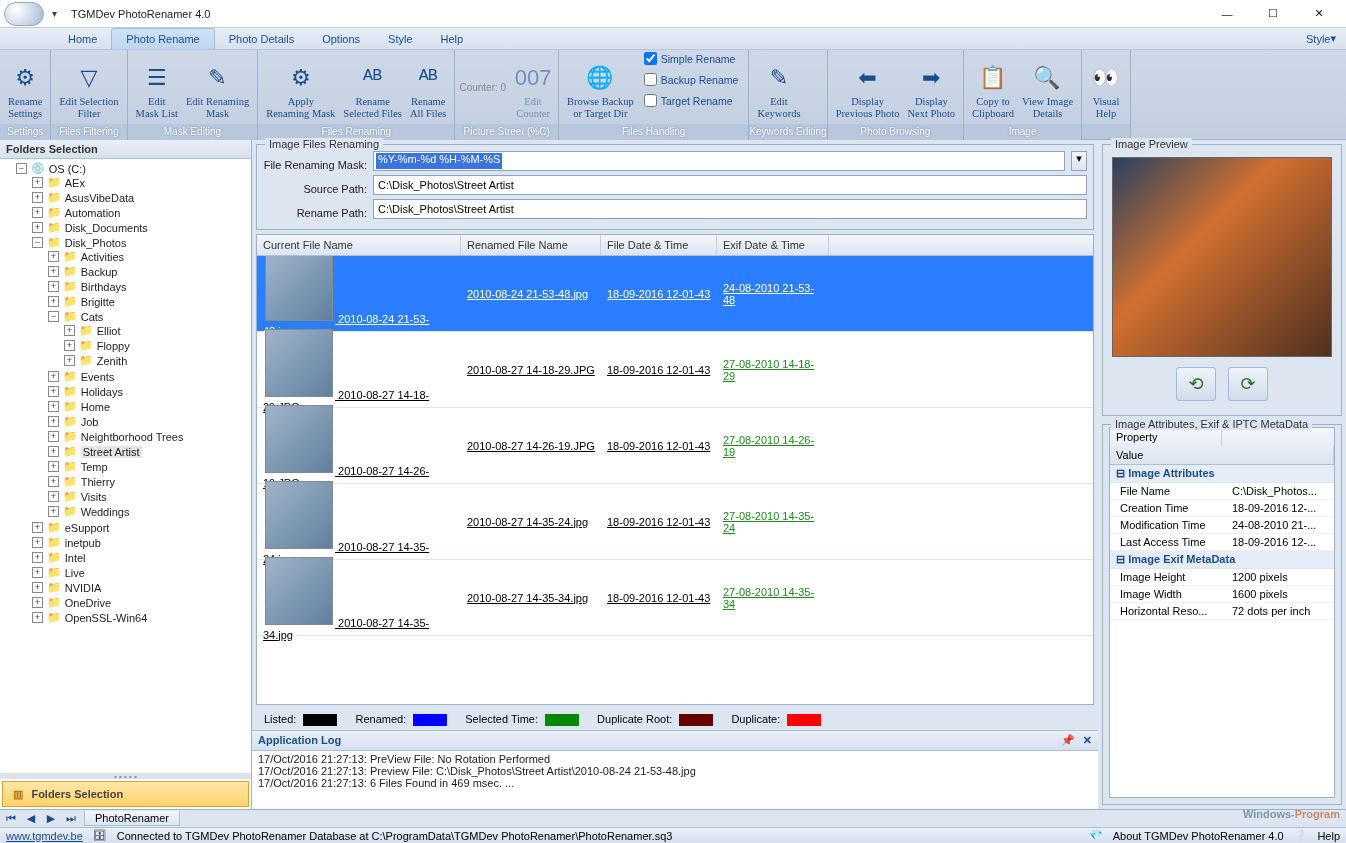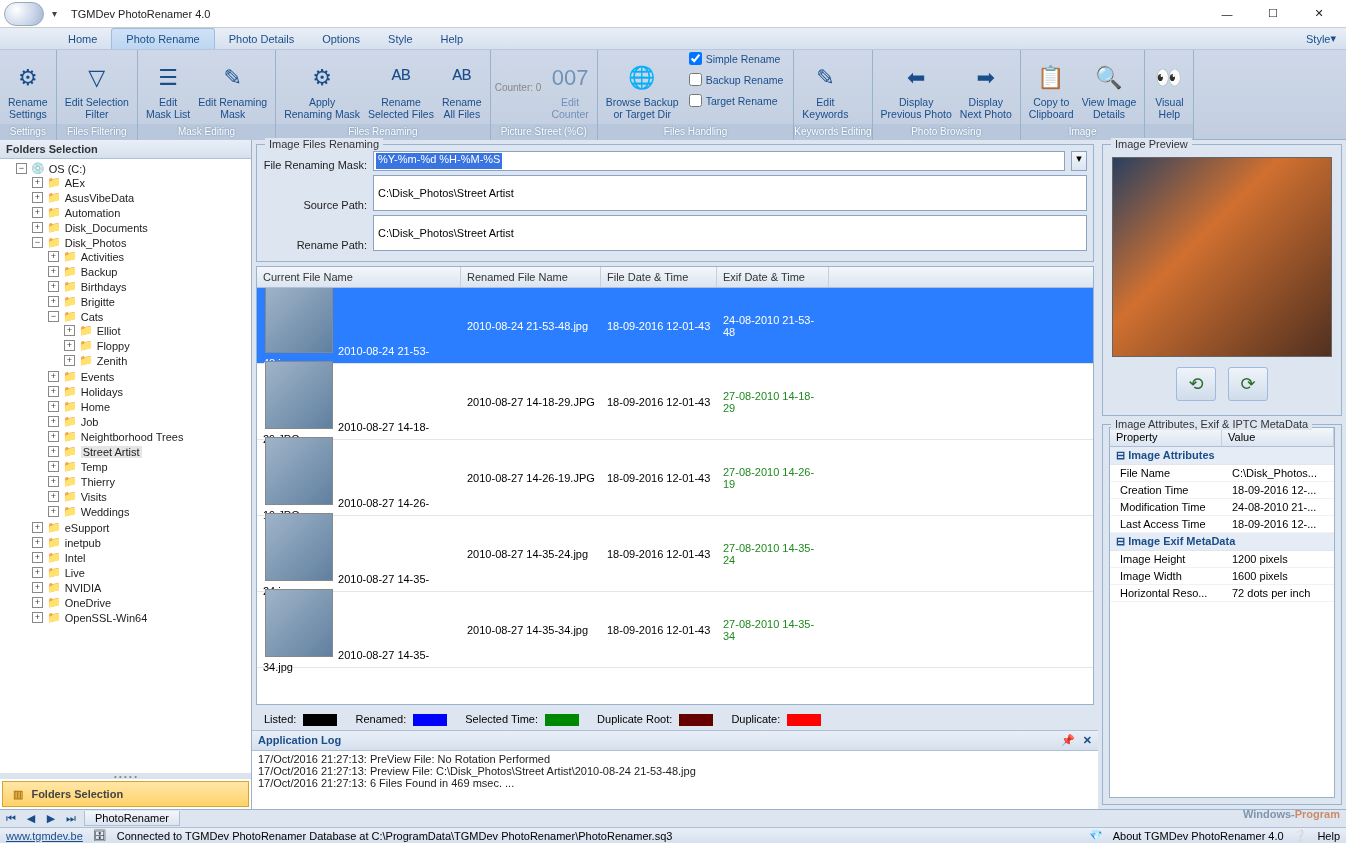--- a/index.html
+++ b/index.html
@@ -19,21 +19,21 @@
 .menubar .spacer { flex: 1; }
 .menubar .style { padding: 0 10px; color: #1a4e8a; display: flex; align-items: center; }
 
 
 .ribbon { height: 90px; background: linear-gradient(#ced8e8, #c2cee0); display: flex; border-bottom: 1px solid #9ab2cc; }
 .rgroup { border-right: 1px solid #9ab2cc; display: flex; flex-direction: column; }
 .rgroup .buttons { flex: 1; display: flex; align-items: flex-start; padding: 2px 4px;}
 .rgroup .glabel { height: 16px; background: #b8c7dc; text-align: center; font-size: 10px; color: #fff; line-height: 16px; text-shadow: 0 0 2px #6080a0;}
 .rbtn { display: flex; flex-direction: column; align-items: center; justify-content: flex-end; padding: 2px 4px; height: 70px; text-align: center; color: #1a4e8a; cursor: pointer; }
 .rbtn .ico { width: 32px; height: 32px; display: flex; align-items: center; justify-content: center; font-size: 22px; margin-bottom: 2px; }
-.rbtn .lbl { font-size: 10.5px; line-height: 12px; max-width: 80px; }
+.rbtn .lbl { font-size: 10.5px; line-height: 12px; max-width: 80px; font-family: Liberation Serif, serif; }
 .rbtn.disabled { opacity: 0.5; }
 .checkcol { display: flex; flex-direction: column; justify-content: center; padding: 0 6px; gap: 8px; color: #1a4e8a; }
 .checkcol label { display: flex; gap: 4px; align-items: center; white-space: nowrap; font-size: 10.5px; }
 
 
 .main { display: flex; height: calc(843px - 28px - 22px - 90px - 16px - 18px); }
 .leftpane { width: 252px; display: flex; flex-direction: column; border-right: 1px solid #9ab2cc; background: #fff; }
 .paneheader { background: linear-gradient(#e9eff7, #d6e0ee); padding: 3px 6px; font-weight: bold; color: #333; border-bottom: 1px solid #b0c0d4; }
 .tree { flex: 1; overflow: auto; padding: 2px 0; background: #fff; font-size: 12px; color: #222; }
 .tree ul { list-style: none; padding-left: 16px; }
@@ -43,44 +43,44 @@
 .tree .fld { color: #f5c251; }
 .tree .sel { background: #e5e5e5; padding: 0 2px; }
 .folders-sel-btn { height: 26px; background: linear-gradient(#ffe7a8,#ffd26a); border: 1px solid #d6a52a; margin: 2px; display: flex; align-items: center; padding: 0 10px; gap: 8px; font-weight: bold; color: #444;}
 .dragbar { height: 6px; background:#dbe3ef; cursor: row-resize; display:flex; justify-content:center; align-items:center; color:#888; font-size:8px;}
 
 .center { flex: 1; display: flex; flex-direction: column; background: #dde5f0; }
 .fieldset { border: 1px solid #9ab2cc; margin: 4px; padding: 6px; background: #dde5f0; position: relative; }
 .fieldset > .legend { position: absolute; top: -7px; left: 8px; background: #dde5f0; padding: 0 4px; font-size: 11px; color: #333; }
 .formrow { display: flex; align-items: flex-end; margin-bottom: 4px; gap: 6px; }
 .formrow .lbl { width: 104px; text-align: right; color: #222; }
-.formrow input { flex: 1; border: 1px solid #8ca4c2; padding: 2px 4px; background: #fff; height: 36px; }
+.formrow input { flex: 1; border: 1px solid #8ca4c2; padding: 2px 4px; background: #fff; height: 20px; }
 .formrow .maskval { background: #3a74e0; color: #fff; display: inline-block; padding: 0 2px; }
 
 .grid { flex: 1; margin: 0 4px 4px 4px; border: 1px solid #9ab2cc; background: #fff; display: flex; flex-direction: column; overflow:hidden; }
 .grid-head { display: flex; background: linear-gradient(#f4f7fb,#dbe4f0); border-bottom: 1px solid #b0c0d4; }
 .grid-head .col { padding: 4px 6px; border-right: 1px solid #c4d0e0; font-weight: normal; color: #333; }
 .grid-body { flex: 1; overflow: auto; }
 .grid-row { display: flex; border-bottom: 1px solid #e0e6ee; align-items: center; height: 76px; }
 .grid-row.sel { background: #2a7eff; color: #fff; }
-.grid-row .cell { padding: 4px 6px; overflow: hidden; text-overflow: ellipsis; }
+.grid-row .cell { padding: 4px 6px; overflow: hidden; text-overflow: ellipsis; text-decoration: underline; }
 .thumb { width: 68px; height: 68px; background: linear-gradient(135deg,#a0b4c8,#6080a0); margin: 2px; display:inline-block; border:1px solid #888;}
 .exifgreen { color: #1e8a1e; }
 .w1 { width: 204px; } .w2 { width: 140px; } .w3 { width: 116px; } .w4 { width: 112px; } .w5 { flex:1; }
 
 .legendbar { display: flex; align-items: center; gap: 18px; padding: 4px 12px; background: #dde5f0; }
 .swatch { display: inline-block; width: 34px; height: 12px; vertical-align: middle; margin-left: 4px; }
 
 .rightpane { width: 248px; display: flex; flex-direction: column; }
 .preview-img { margin: 6px auto; width: 220px; height: 200px; background: linear-gradient(135deg,#2a4060,#d07030 40%,#503020); border:1px solid #666;}
 .rotbtns { display:flex; justify-content:center; gap:12px; padding:4px 0 8px;}
 .rotbtn { width:40px; height:34px; background:linear-gradient(#f0f4fa,#d0dceb); border:1px solid #9cbbde; border-radius:3px; display:flex; align-items:center; justify-content:center; font-size:18px; color:#2a6e2a;}
 
 .proptable { flex:1; overflow:auto; margin:0 4px 4px 4px; border:1px solid #9ab2cc; background:#fff;}
-.proptable .hdr { display:flex; background:linear-gradient(#f4f7fb,#dbe4f0); border-bottom:1px solid #b0c0d4;}
+.proptable .hdr { display:flex; background:linear-gradient(#f4f7fb,#dbe4f0); border-bottom:1px solid #b0c0d4;flex-direction:column;}
 .proptable .hdr div { padding:3px 6px; border-right:1px solid #c4d0e0;}
 .proptable .cat { background:#e5ecf5; font-weight:bold; padding:2px 6px; color:#1a4e8a; border-bottom:1px solid #e0e6ee;}
 .proptable .prow { display:flex; border-bottom:1px solid #f0f2f5;}
 .proptable .prow div { padding:2px 10px; overflow:hidden; text-overflow:ellipsis; white-space:nowrap;}
 .proptable .pc1 { width:112px;} .proptable .pc2 { flex:1;}
 
 .applog-hdr { background: linear-gradient(#e9eff7, #d6e0ee); padding: 3px 6px; font-weight: bold; color: #1a4e8a; border-top:1px solid #b0c0d4; border-bottom:1px solid #b0c0d4; display:flex;}
 .applog-hdr .sp { flex:1;}
 .applog { background:#fff; padding:2px 6px; height:58px; overflow:auto; font-size:11.5px; color:#222;}
 

